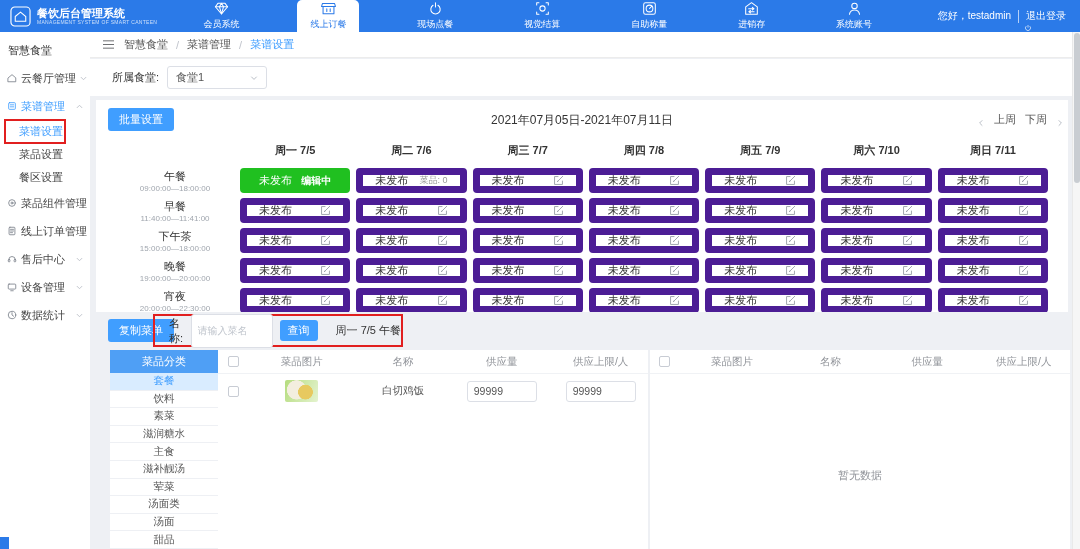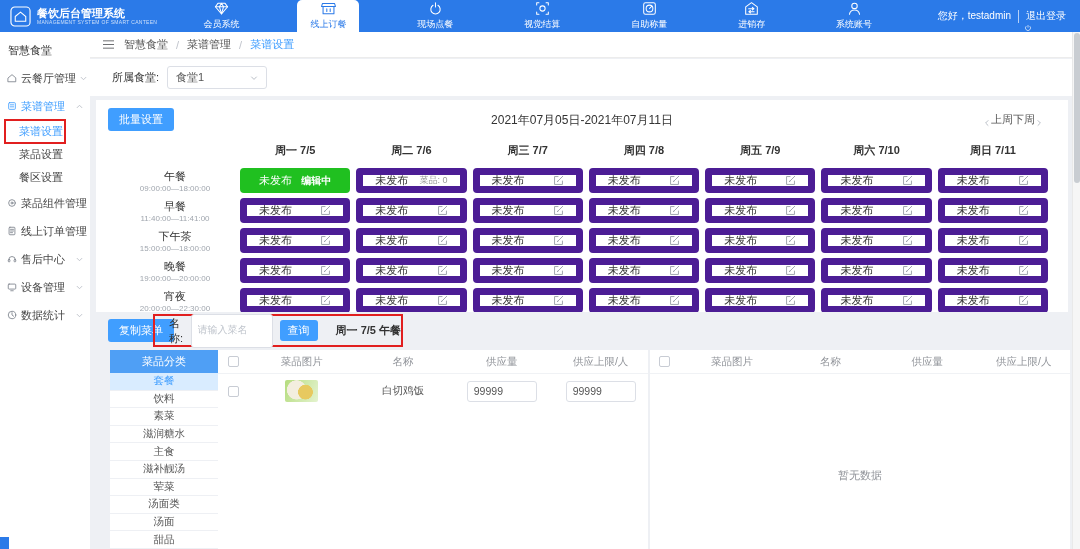--- a/index.html
+++ b/index.html
@@ -58,21 +58,21 @@
           color:#555;cursor:pointer}
   .select .side-chevron{margin:0}
 
   
   .week-card{position:absolute;top:68px;left:6px;right:12px;height:212px;background:#fff;
              padding:8px 20px;overflow:hidden}
   .btn{background:var(--btn);color:#fff;border:none;border-radius:3px;font-size:11px;
        padding:4px 11px;cursor:pointer;font-family:inherit;white-space:nowrap}
   .batch-btn{position:absolute;left:12px;top:8px}
   .week-title{text-align:center;font-weight:normal;font-size:12px;padding-top:4px}
-  .week-nav{position:absolute;right:25px;top:12px;display:flex;align-items:flex-end;color:#555}
+  .week-nav{position:absolute;right:4px;top:12px;display:flex;gap:9px;align-items:flex-end;color:#555}
   .wn-chev{color:#b9bec6;display:flex}
   .wn-chev.left svg{transform:rotate(90deg)}
   .wn-chev.right svg{transform:rotate(-90deg)}
   .wn-link{cursor:pointer}
   .week-grid{display:grid;grid-template-columns:118px repeat(7,1fr);column-gap:6px;row-gap:5px;
              margin-top:9px;grid-auto-rows:25px}
   .wg-day{display:flex;align-items:center;justify-content:center;font-weight:bold;font-size:11px}
   .wg-meal{display:flex;flex-direction:column;align-items:center;justify-content:center}
   .meal-name{font-size:11px;color:#333}
   .meal-time{font-size:8px;color:#a0a6ae}
@@ -85,24 +85,24 @@
   .cell-tag{color:#fff;font-size:10px;font-weight:bold}
   .cell-count{color:#999;font-size:9px}
 
   
   .tools-row{position:absolute;top:282px;left:6px;right:12px;height:34px}
   .copy-btn{position:absolute;left:12px;top:5px}
   .tools-box{position:absolute;left:57px;top:0;width:250px;height:33px;border:2px solid var(--red);
              display:flex;align-items:center;padding-left:14px;background:transparent}
   .name-label{color:#333}
   .name-input{width:82px;height:22px;border:1px solid #dcdfe6;border-radius:3px;padding:16px 6px;
-              font-size:10px;color:#333;font-family:Liberation Mono, monospace;margin-left:6px}
+              font-size:10px;color:#333;font-family:Liberation Serif, serif;margin-left:6px}
   .name-input::placeholder{color:#bfc4cc}
   .search-btn{margin-left:7px;padding:3px 8px}
-  .slot-label{font-weight:bold;margin-left:18px;white-space:nowrap}
+  .slot-label{font-weight:normal;margin-left:18px;white-space:nowrap}
 
   
   .bottom{position:absolute;top:318px;left:0;right:0;bottom:0}
   .cat-panel{position:absolute;left:20px;width:108px;top:0;bottom:0;background:#fff;overflow:hidden}
   .cat-header{height:23px;background:var(--cath);color:#fff;display:flex;align-items:center;
               justify-content:center;font-size:11px}
   .cat-item{height:17.6px;display:flex;align-items:center;justify-content:center;background:#fff;
             border-bottom:1px solid #eef0f4;color:#555;font-size:10.5px;cursor:pointer}
   .cat-item.selected{background:var(--catsel);color:var(--btn)}
   .dish-panel{position:absolute;left:128px;width:430px;top:0;bottom:0;background:#fff;overflow:hidden}

